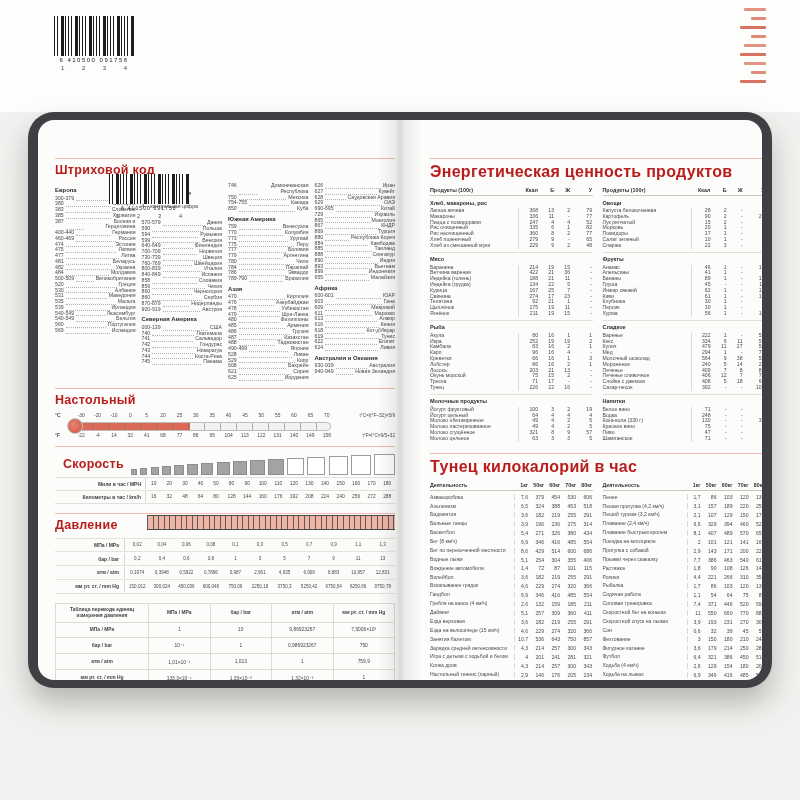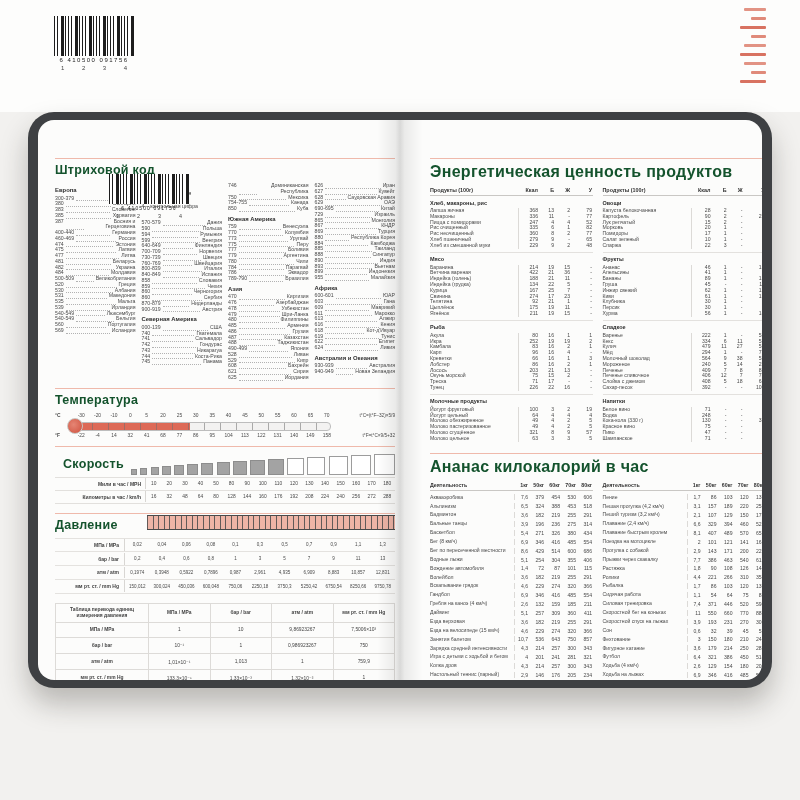--- a/index.html
+++ b/index.html
@@ -21,21 +21,21 @@
   
   .notebook{position:absolute;left:28px;top:112px;width:744px;height:576px;background:#3e4043;border-radius:26px;box-shadow:0 16px 28px rgba(40,35,30,.28);}
   .spread{position:absolute;left:10px;top:8px;right:10px;bottom:8px;background:#fcfcfb;border-radius:16px;overflow:hidden;}
   .gutter{position:absolute;left:50%;top:0;bottom:0;width:46px;transform:translateX(-50%);background:linear-gradient(90deg,rgba(0,0,0,0) 0%,rgba(0,0,0,.07) 40%,rgba(0,0,0,.14) 50%,rgba(0,0,0,.07) 60%,rgba(0,0,0,0) 100%);pointer-events:none;}
   .page{position:absolute;top:38px;}
   .page.left{left:17px;width:340px;}
   .page.right{left:392px;width:335px;}
 
   .rule{height:0;border-top:1.6px solid #efb9ab;margin:0 0 4px 0;}
   .rule.bottom{margin-top:6px;}
-  h2{margin:2px 0 6px 0;font-size:12.5px;letter-spacing:.3px;color:#14532d;}
+  h2{margin:2px 0 6px 0;font-size:12.5px;letter-spacing:.3px;color:#b91c1c;}
   .page.right h2{font-size:16px;}
 
   
   .bc-grid{display:grid;grid-template-columns:repeat(4,1fr);column-gap:6px;}
   .main-bc .bars{height:30px;}
   .main-bc{margin-bottom:6px;}
   .main-bc .bc-digits{font-size:5px;letter-spacing:1.1px;}
   .main-bc .bc-markers{font-size:5.4px;}
   .legend{margin-bottom:11px;}
   .legend-line{font-size:5.2px;line-height:6.6px;color:#454545;}
@@ -870,21 +870,21 @@
                       </div>
                   </div>
                 </div>
             </div>
 
           </div>
         </section>
 
         <section class="sec-temp">
           <div class="rule"></div>
-          <h2>Температура</h2>
+          <h2>Настольный</h2>
           <div class="t-row">
             <span class="t-lab">°C</span>
             <div class="t-vals">
 
             <span>-30</span>
                 <span>-20</span>
                 <span>-10</span>
                 <span>0</span>
                 <span>5</span>
                 <span>20</span>
@@ -1717,21 +1717,21 @@
                           </div>
                         </div>
                     </div>
                   </div>
               </div>
             </div>
         </section>
 
         <section class="sec-activity">
           <div class="rule"></div>
-          <h2>Ананас килокалорий в час</h2>
+          <h2>Тунец килокалорий в час</h2>
           <div class="act-tables">
 
               <div class="act-table">
                 <div class="a-head">
                   <span class="a-name">Деятельность</span>
                   <span>1кг</span>
                   <span>50кг</span>
                   <span>60кг</span>
                   <span>70кг</span>
                   <span>80кг</span>

